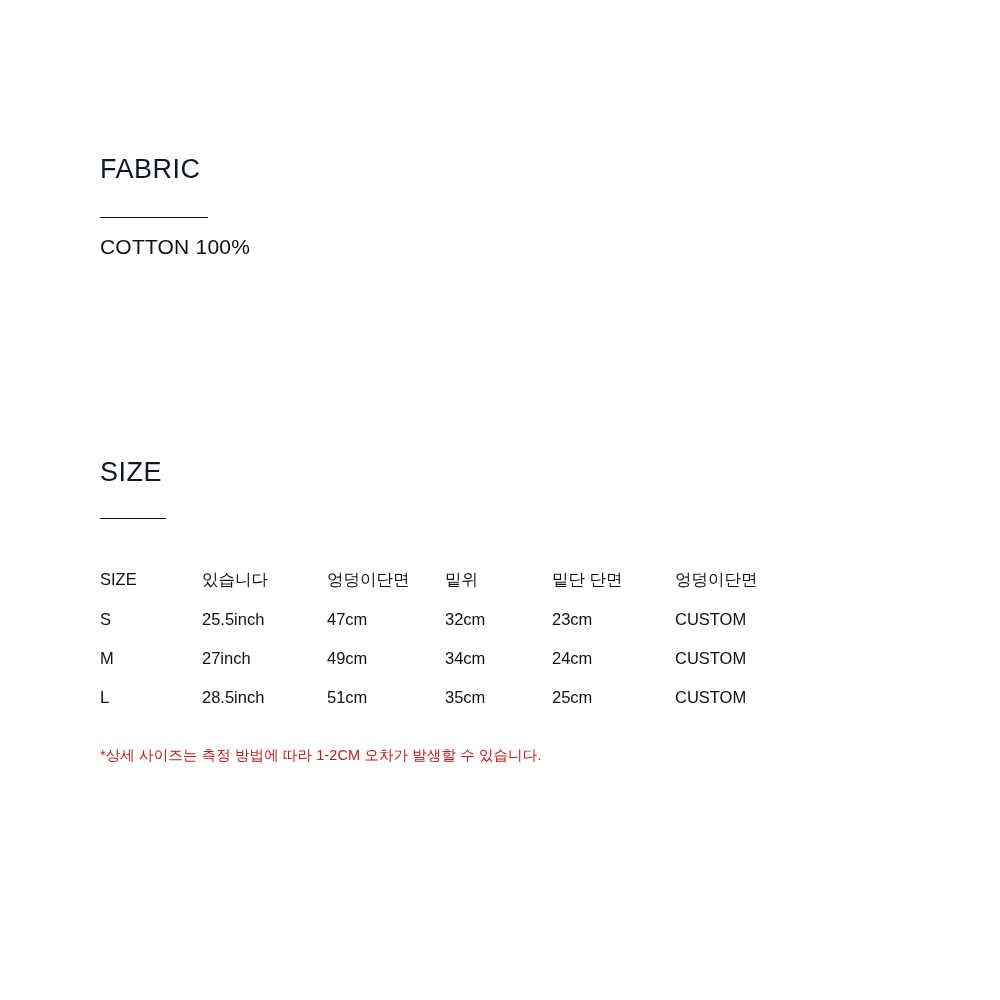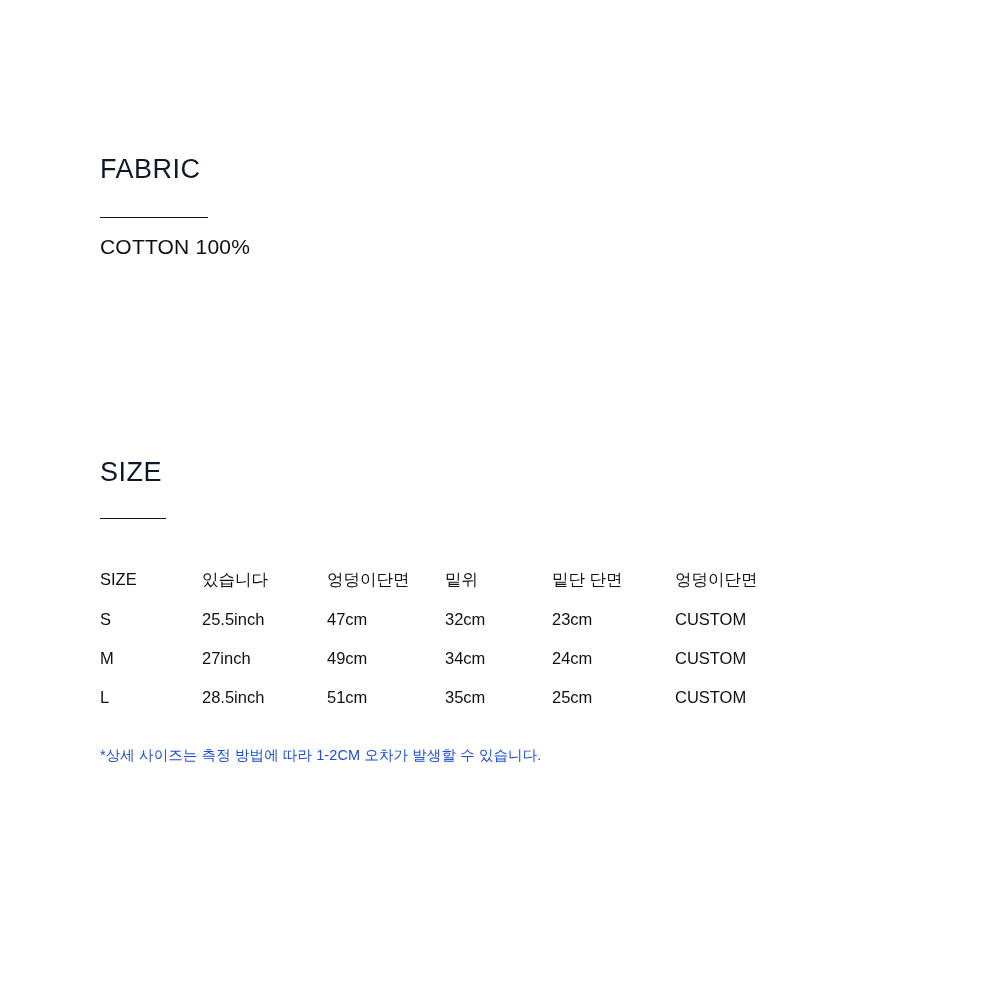--- a/index.html
+++ b/index.html
@@ -89,21 +89,21 @@
   .size-table col.c5 { width: 120px; }
 
   .size-table thead th {
     height: 38px;
     padding-bottom: 1px;
   }
 
   .note {
     margin-top: 29px;
     font-size: 14.5px;
-    color: #1d4ed8;
+    color: #b91c1c;
     letter-spacing: 0.1px;
   }
 </style>
 </head>
 <body>
 
 <div class="page">
 
   <section class="fabric-section">
     <h2 class="section-title">FABRIC</h2>

